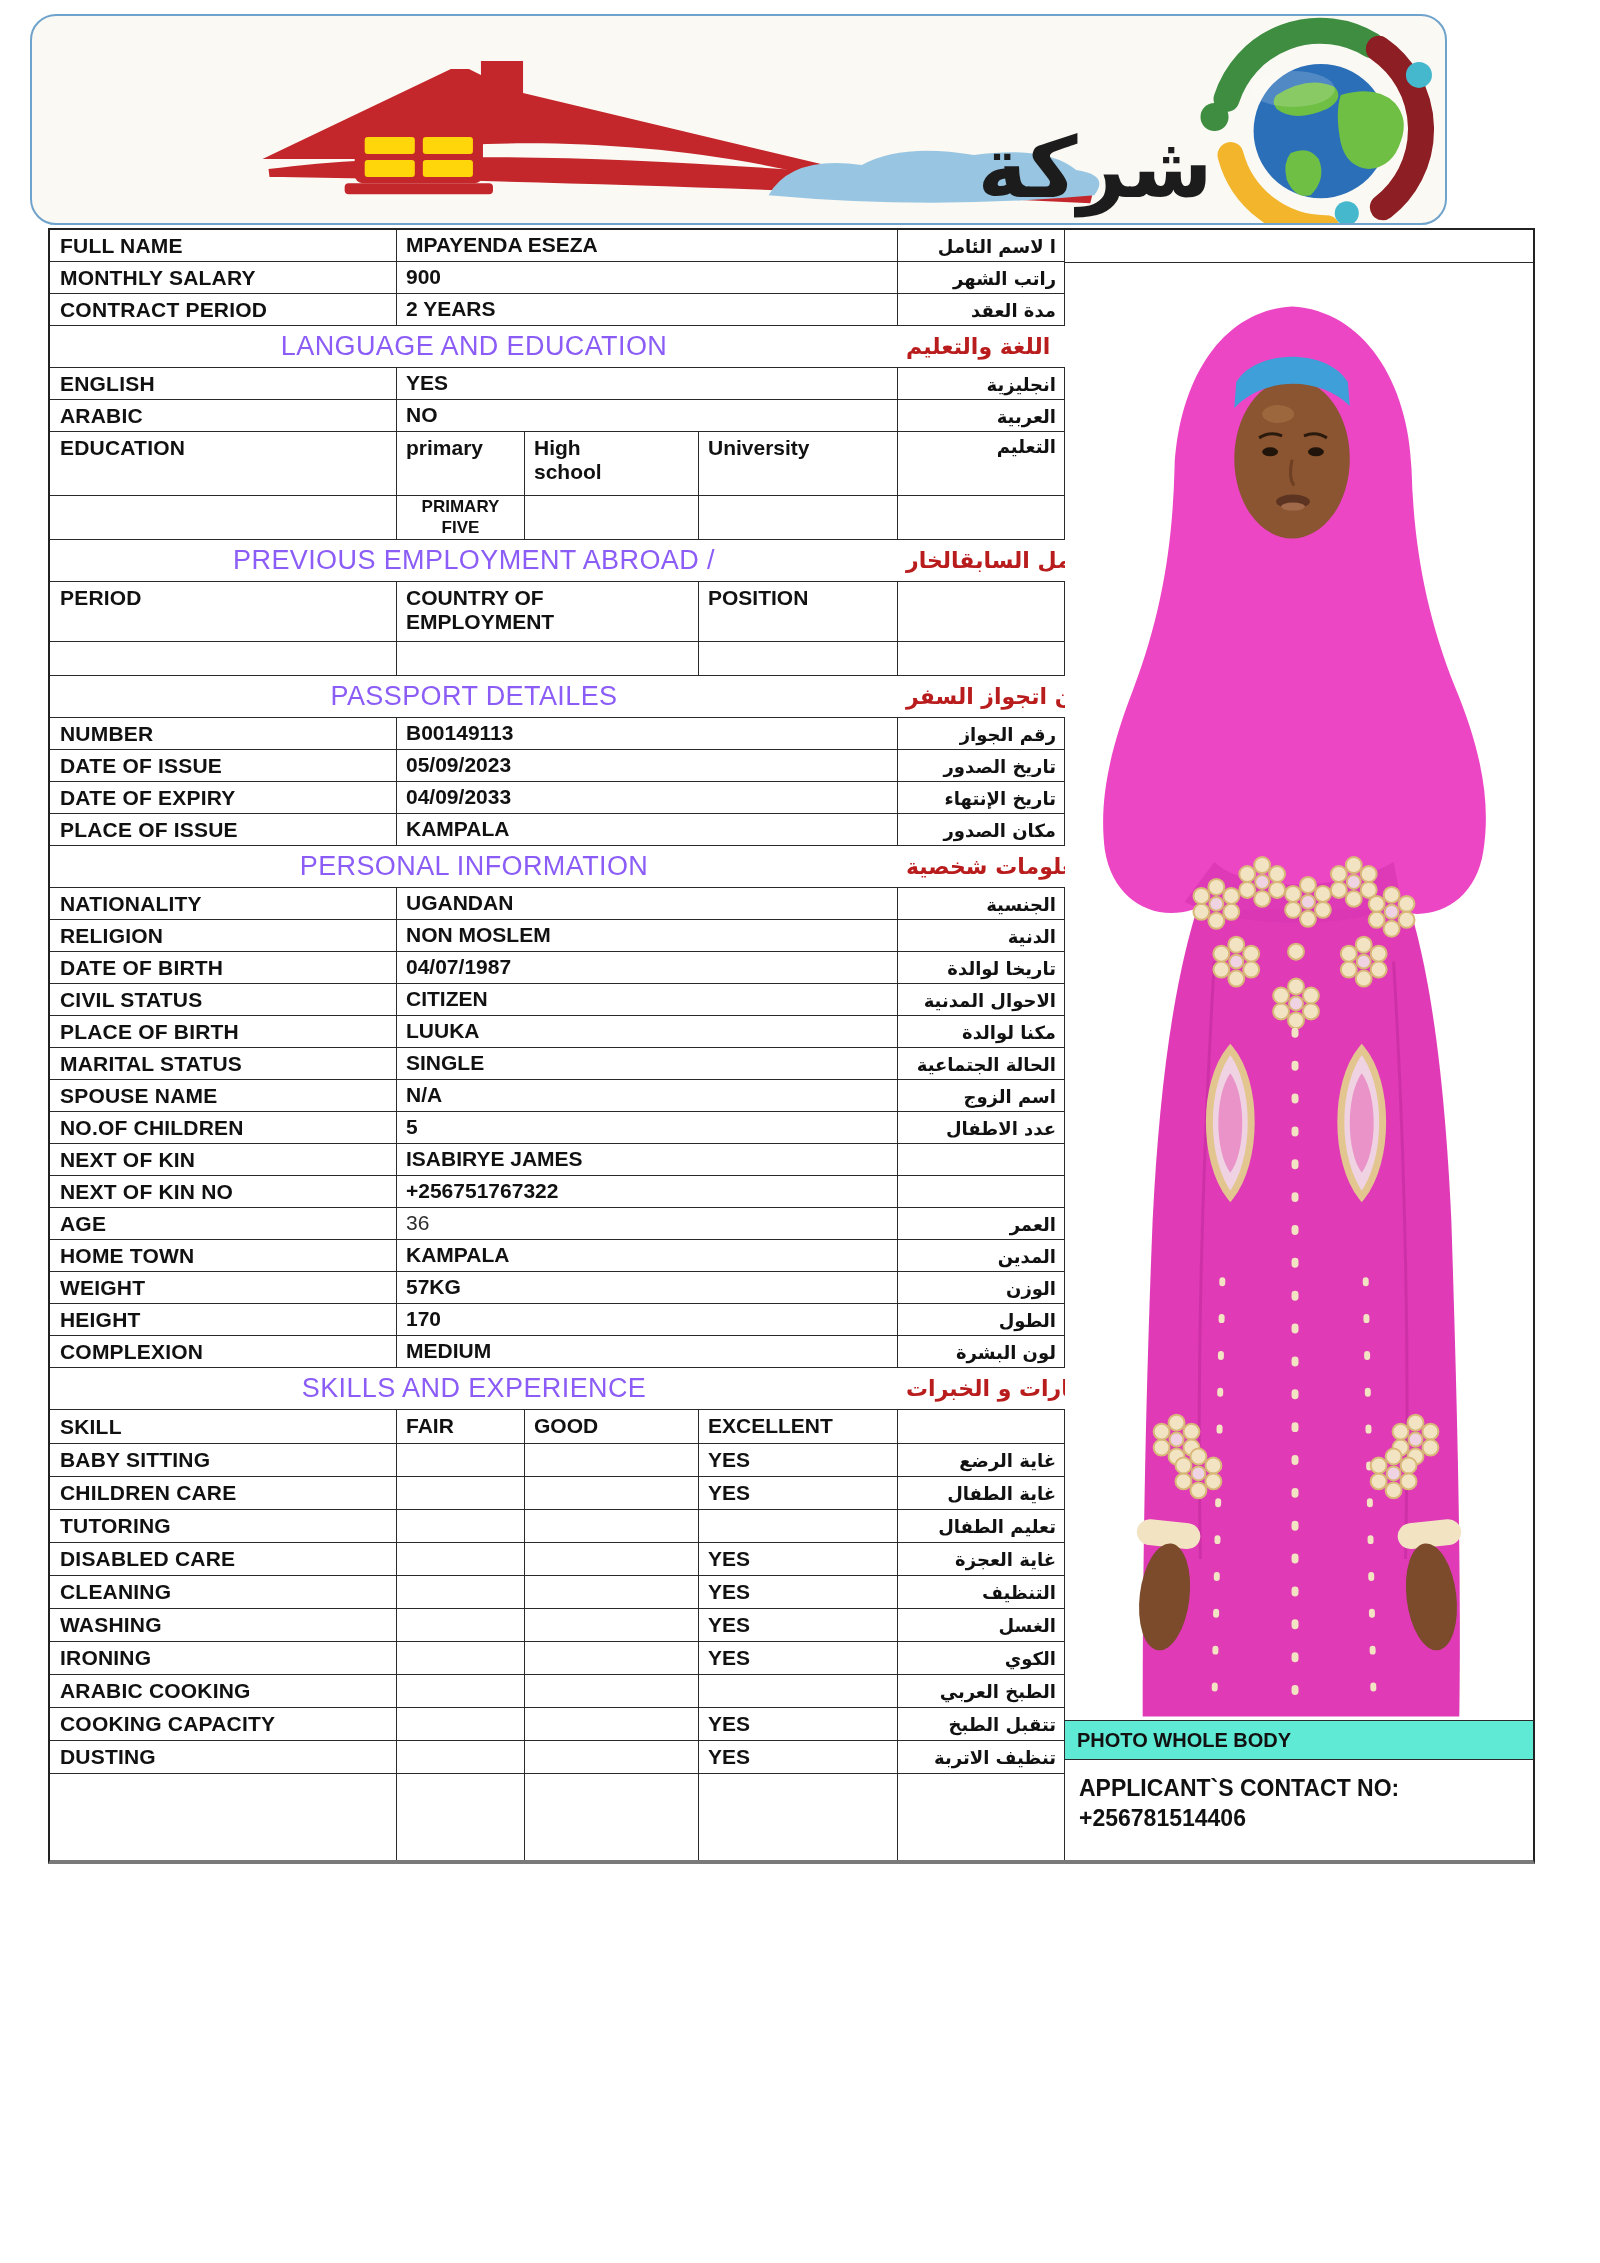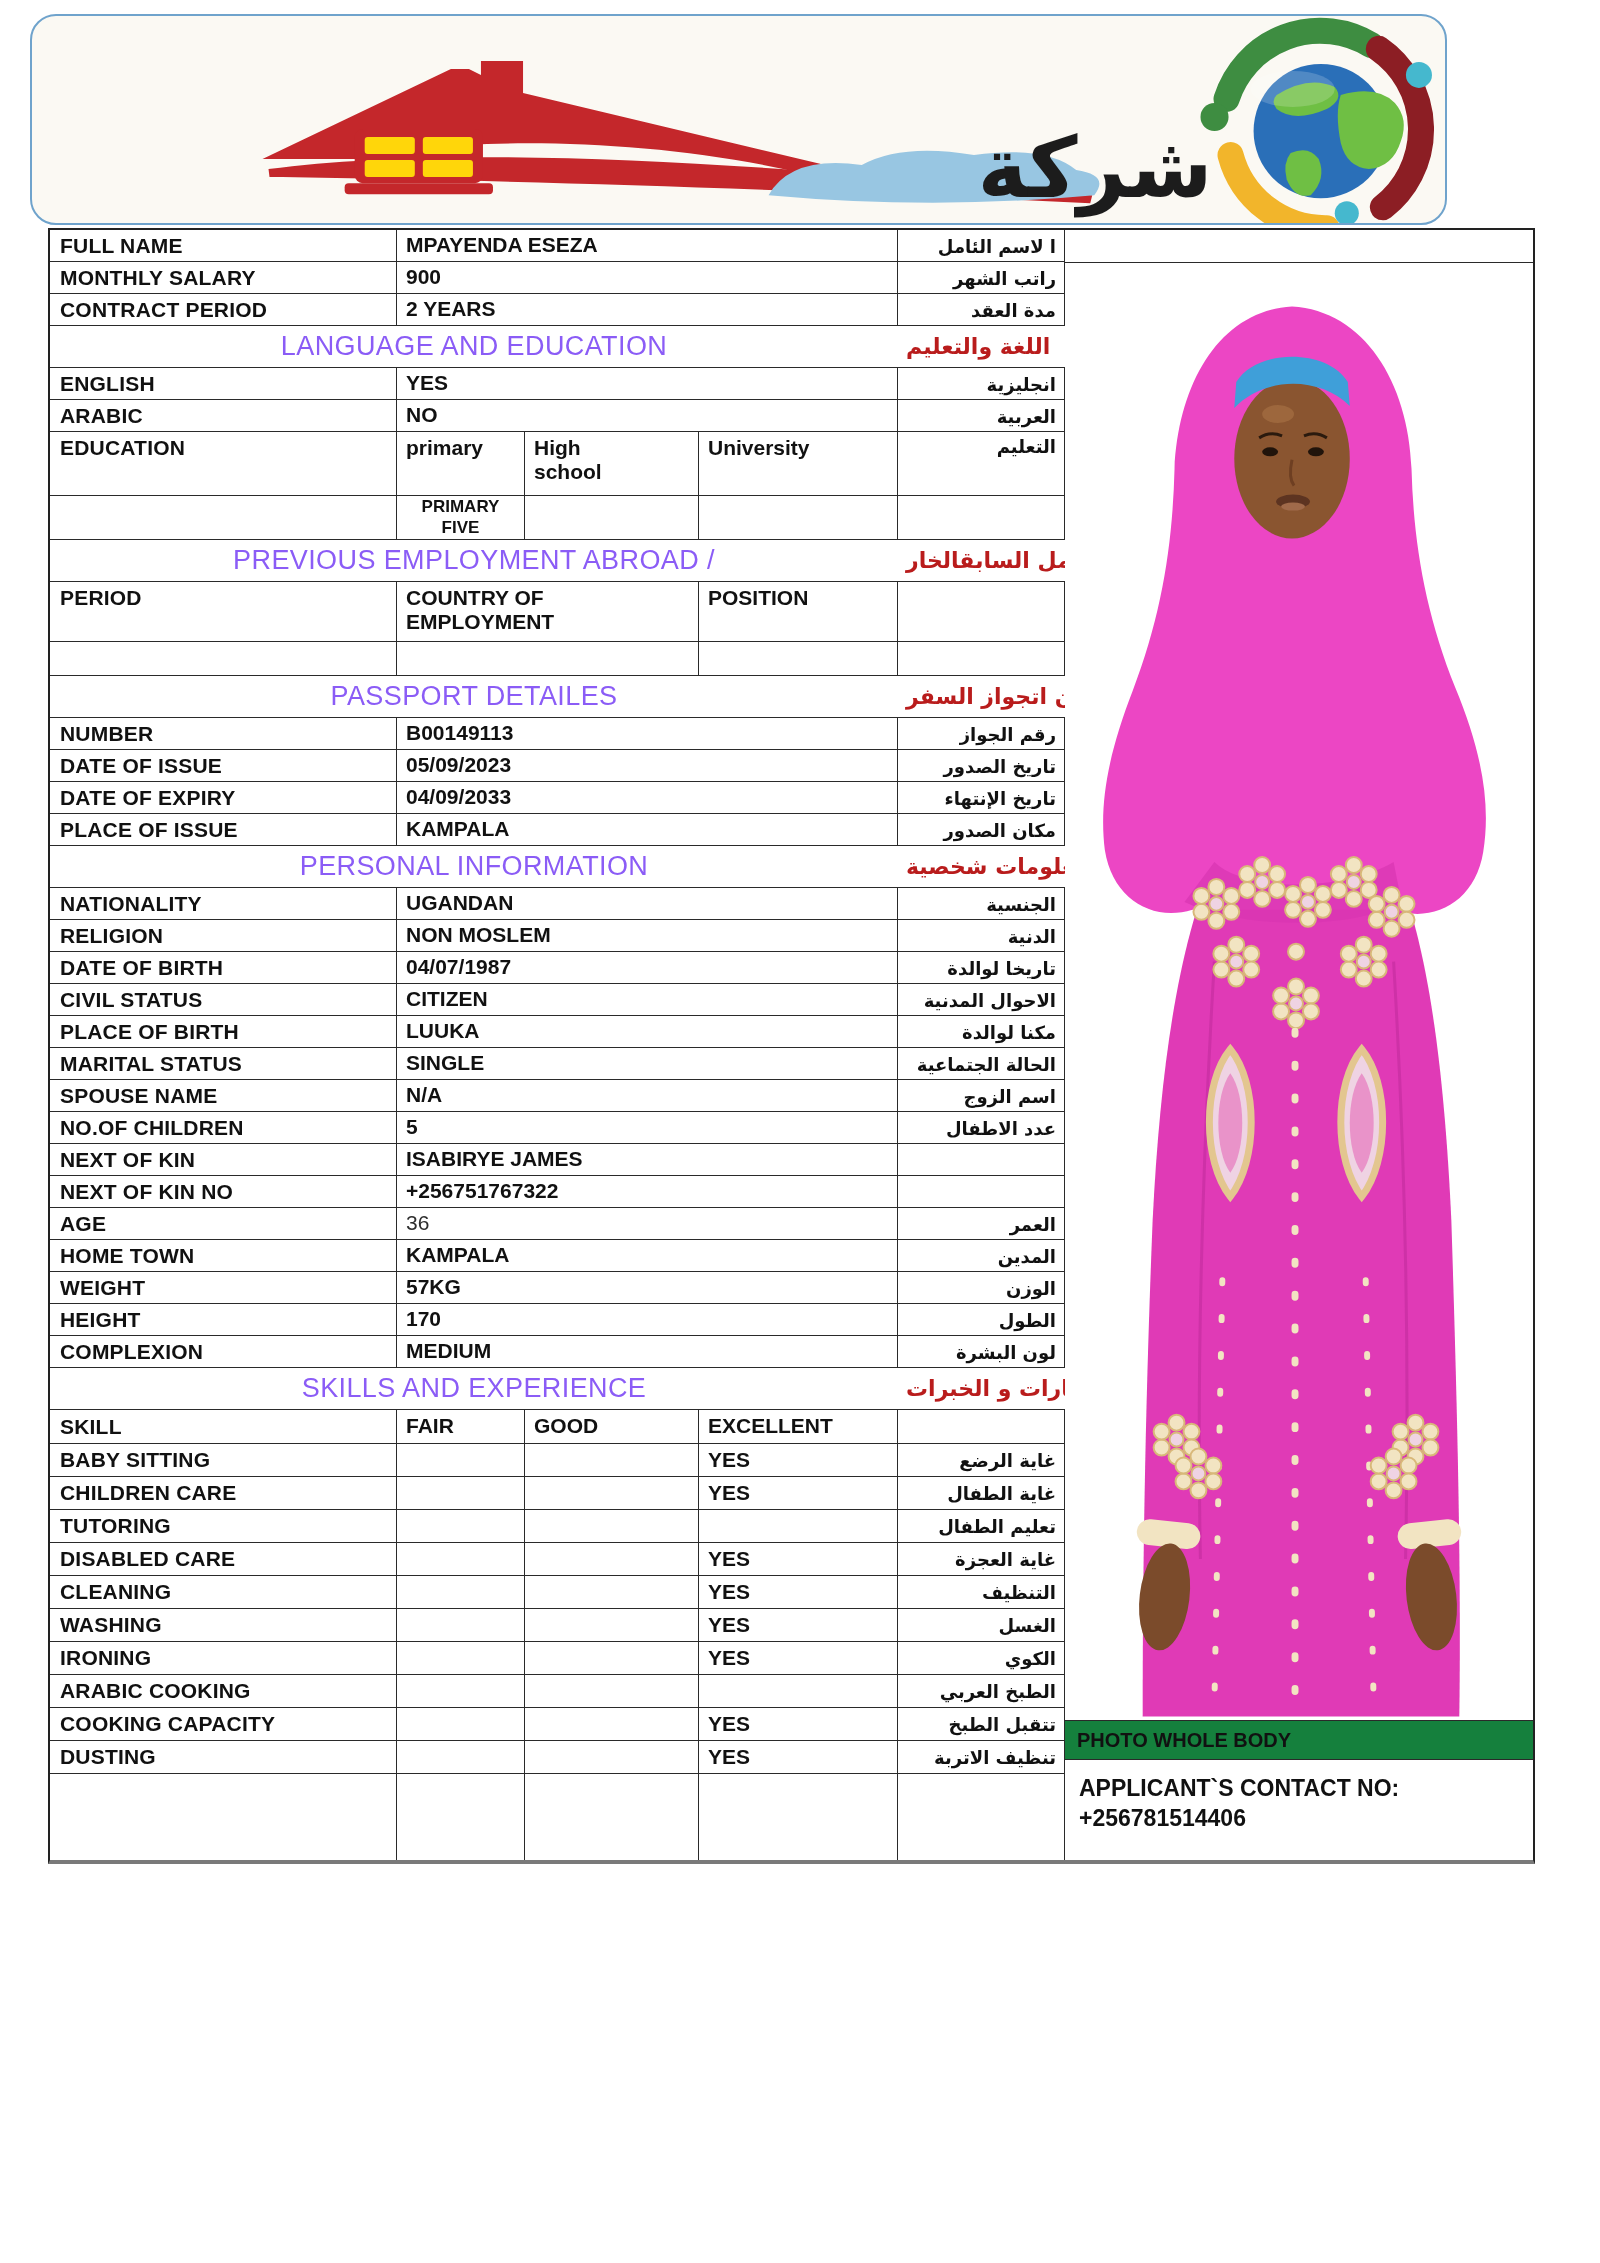--- a/index.html
+++ b/index.html
@@ -57,21 +57,21 @@
           color:#8b5cf6;font-size:27px;letter-spacing:.4px;border-right:none;}
   .sec-ar{flex:1 1 auto;display:flex;justify-content:flex-end;align-items:center;direction:rtl;
           color:#b91c1c;font-family:"DejaVu Sans",sans-serif;font-weight:bold;font-size:22px;
           padding:0 8px;white-space:nowrap;overflow:visible;border-right:none;}
 
   
   .tbl-photo{flex:1 1 auto;display:flex;flex-direction:column;border-left:0;box-sizing:border-box;}
   .pc-top{height:32px;flex:0 0 32px;border-bottom:1.6px solid #2a2a2a;}
   .pc-photo{flex:1 1 auto;background:#fff;display:flex;align-items:flex-end;justify-content:center;overflow:hidden;}
   .pc-photo svg{width:100%;height:100%;display:block;}
-  .pc-caption{height:40px;flex:0 0 40px;background:#15803d;border-top:1.6px solid #2a2a2a;
+  .pc-caption{height:40px;flex:0 0 40px;background:#5eead4;border-top:1.6px solid #2a2a2a;
               border-bottom:1.6px solid #2a2a2a;display:flex;align-items:center;
               font-weight:bold;font-size:20px;padding-left:12px;box-sizing:border-box;}
   .pc-contact{height:100px;flex:0 0 100px;padding:14px 0 0 14px;box-sizing:border-box;
               font-weight:bold;font-size:23px;line-height:1.3;}
 </style>
 </head>
 <body>
 
 <div class="header-box">
   <svg viewBox="0 0 1410 205" aria-hidden="true">

